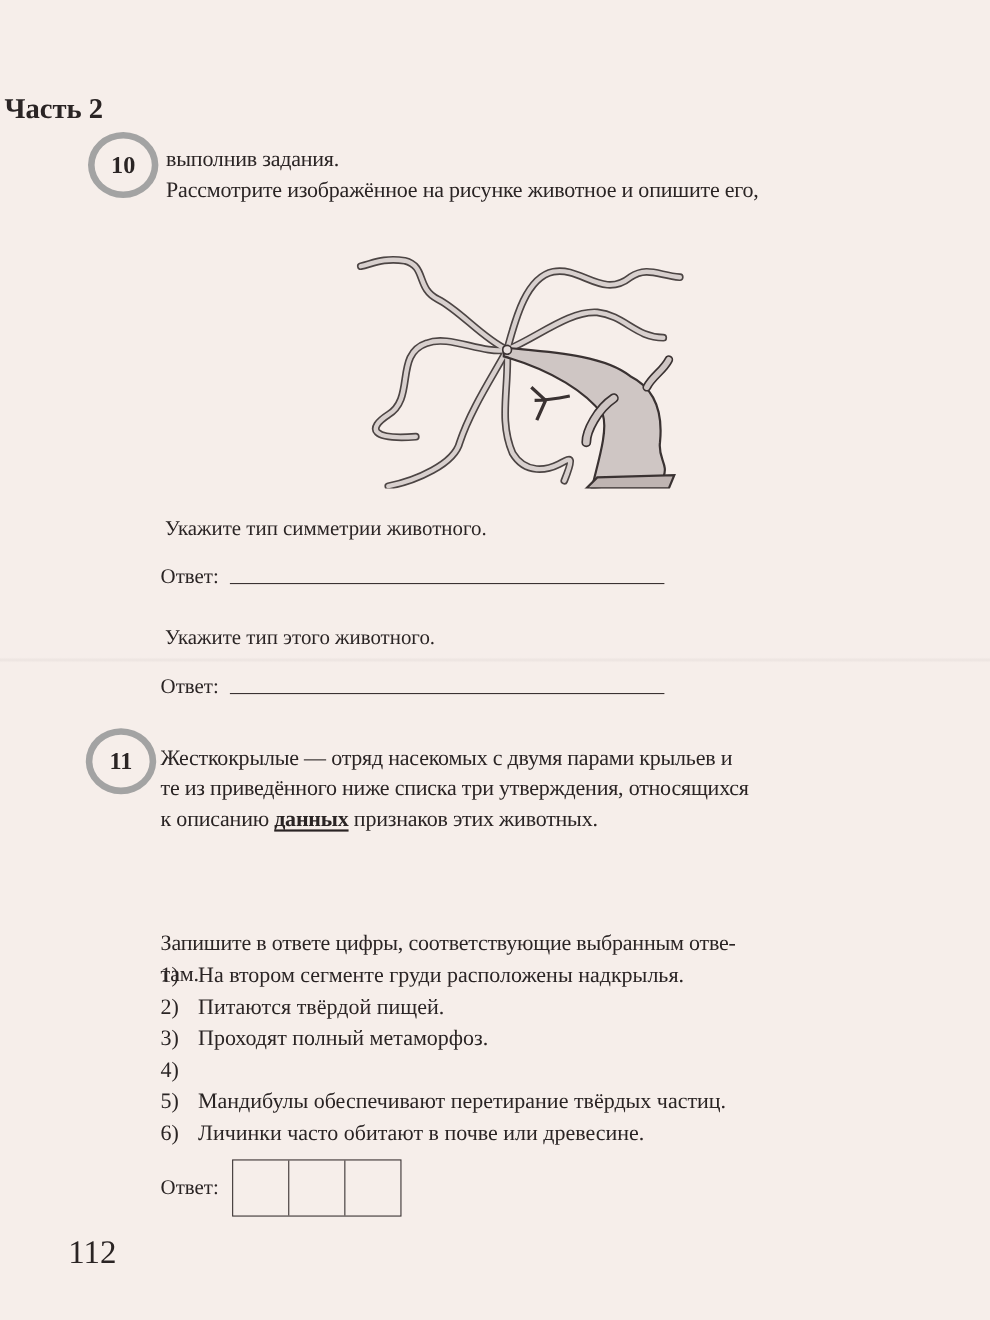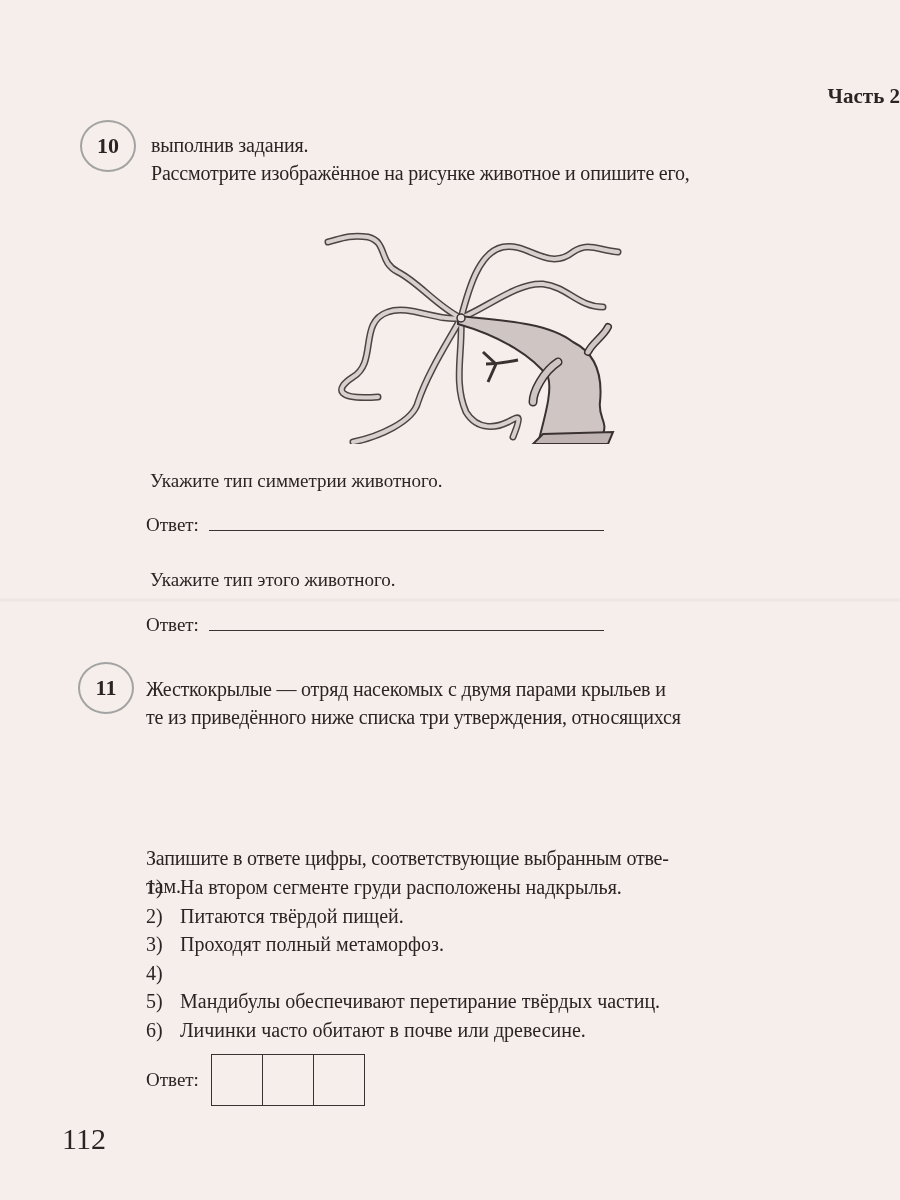--- a/index.html
+++ b/index.html
@@ -10,26 +10,26 @@
       color: #2a2424;
     }
     
     .bleed {
       position: absolute; inset: 0; pointer-events: none;
       background:
         linear-gradient(0deg, transparent 0 49.8%, rgba(120,110,110,0.08) 50%, transparent 50.2% 100%);
     }
     .part-title {
       position: absolute; left: 4px; right: 0; top: 84px;
-      text-align: right; font-weight: bold; font-size: 21px;
+      text-align: left; font-weight: bold; font-size: 26px;
       font-family: "Liberation Serif", serif;
     }
     .qnum {
       position: absolute; width: 52px; height: 48px;
-      border: 2px solid #a3a3a3; border-radius: 50%;
+      border: 6px solid #a3a3a3; border-radius: 50%;
       display: flex; align-items: center; justify-content: center;
       font-weight: bold; font-size: 22px;
     }
     .qtext {
       position: absolute; font-size: 20px; line-height: 28px;
       font-family: "Liberation Serif", serif; letter-spacing: -0.2px;
     }
     .plain {
       position: absolute; font-size: 19px; line-height: 26px;
       font-family: "Liberation Serif", serif;
@@ -107,20 +107,23 @@
   <span class="answer-label">Ответ:</span>
   <span class="answer-line" style="width:395px;"></span>
 </div>
 
 <div class="qnum" style="left:78px; top:662px;">
   <span>11</span>
 </div>
 <div class="qtext" style="left:146px; top:675px; width:730px;">
   <div>Жесткокрылые — отряд насекомых с двумя парами крыльев и</div>
   <div>те из приведённого ниже списка три утверждения, относящихся</div>
+  <div>
+    <span>к описанию </span><u><b>данных</b></u><span> признаков этих животных.</span>
+  </div>
 </div>
 
 <div class="qtext" style="left:146px; top:808px; width:730px;margin-top:36px;">
   <div>Запишите в ответе цифры, соответствующие выбранным отве-</div>
   <div>там.</div>
 </div>
 
 <div class="options">
   <div class="option">
       <span class="opt-num">1)</span>

